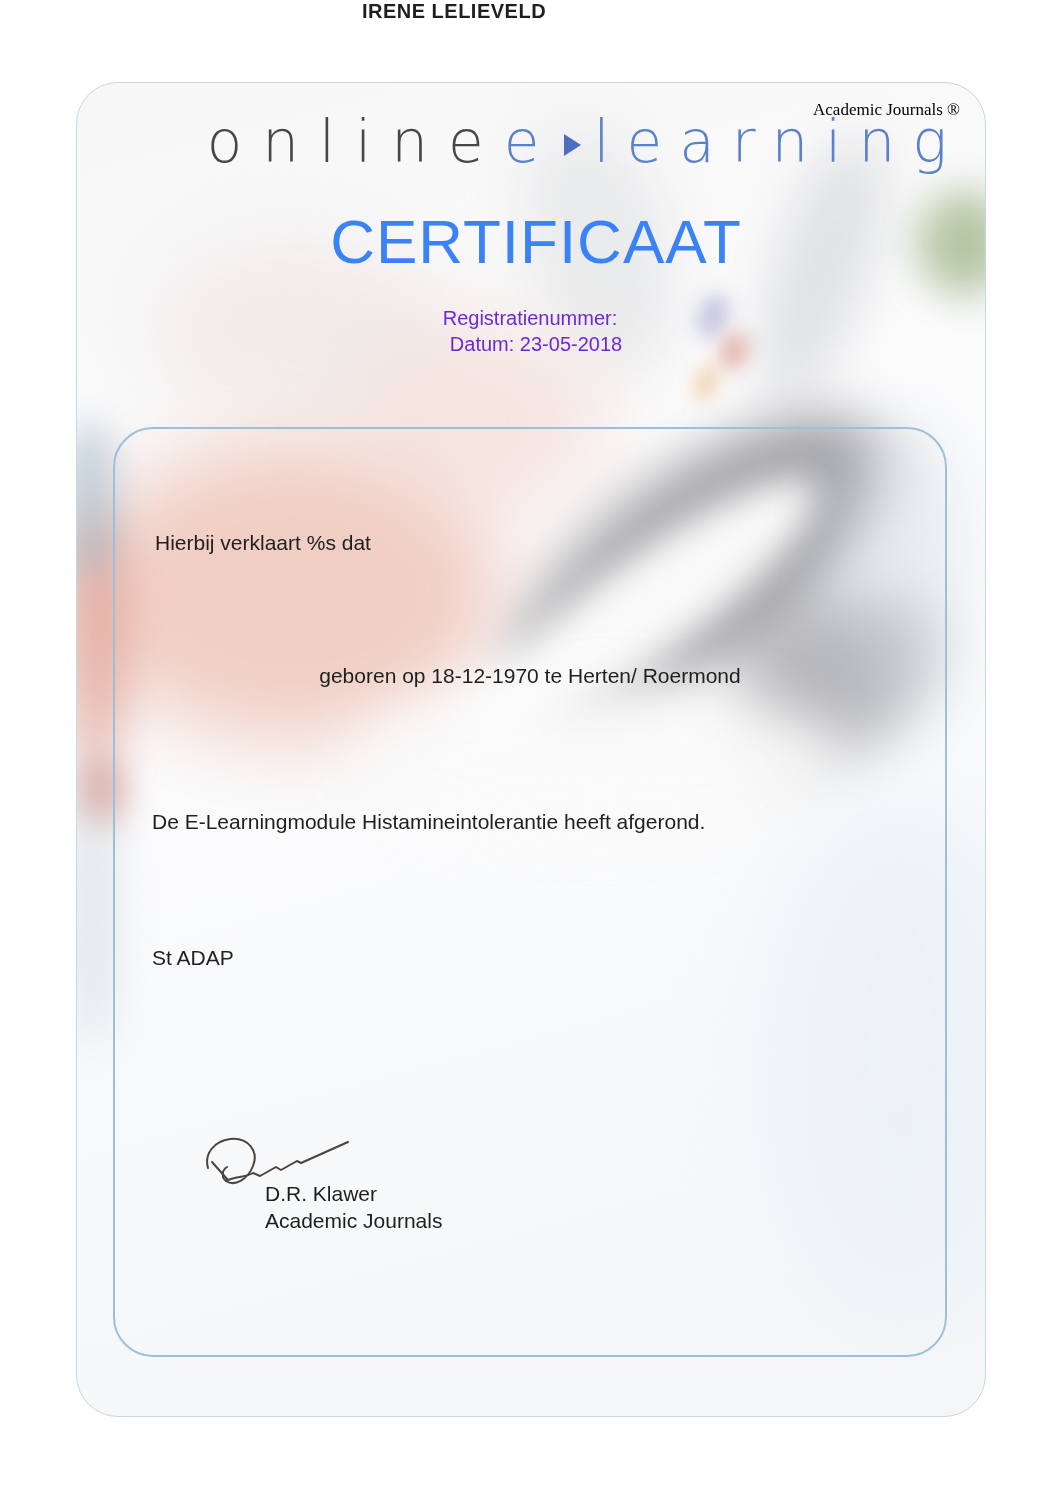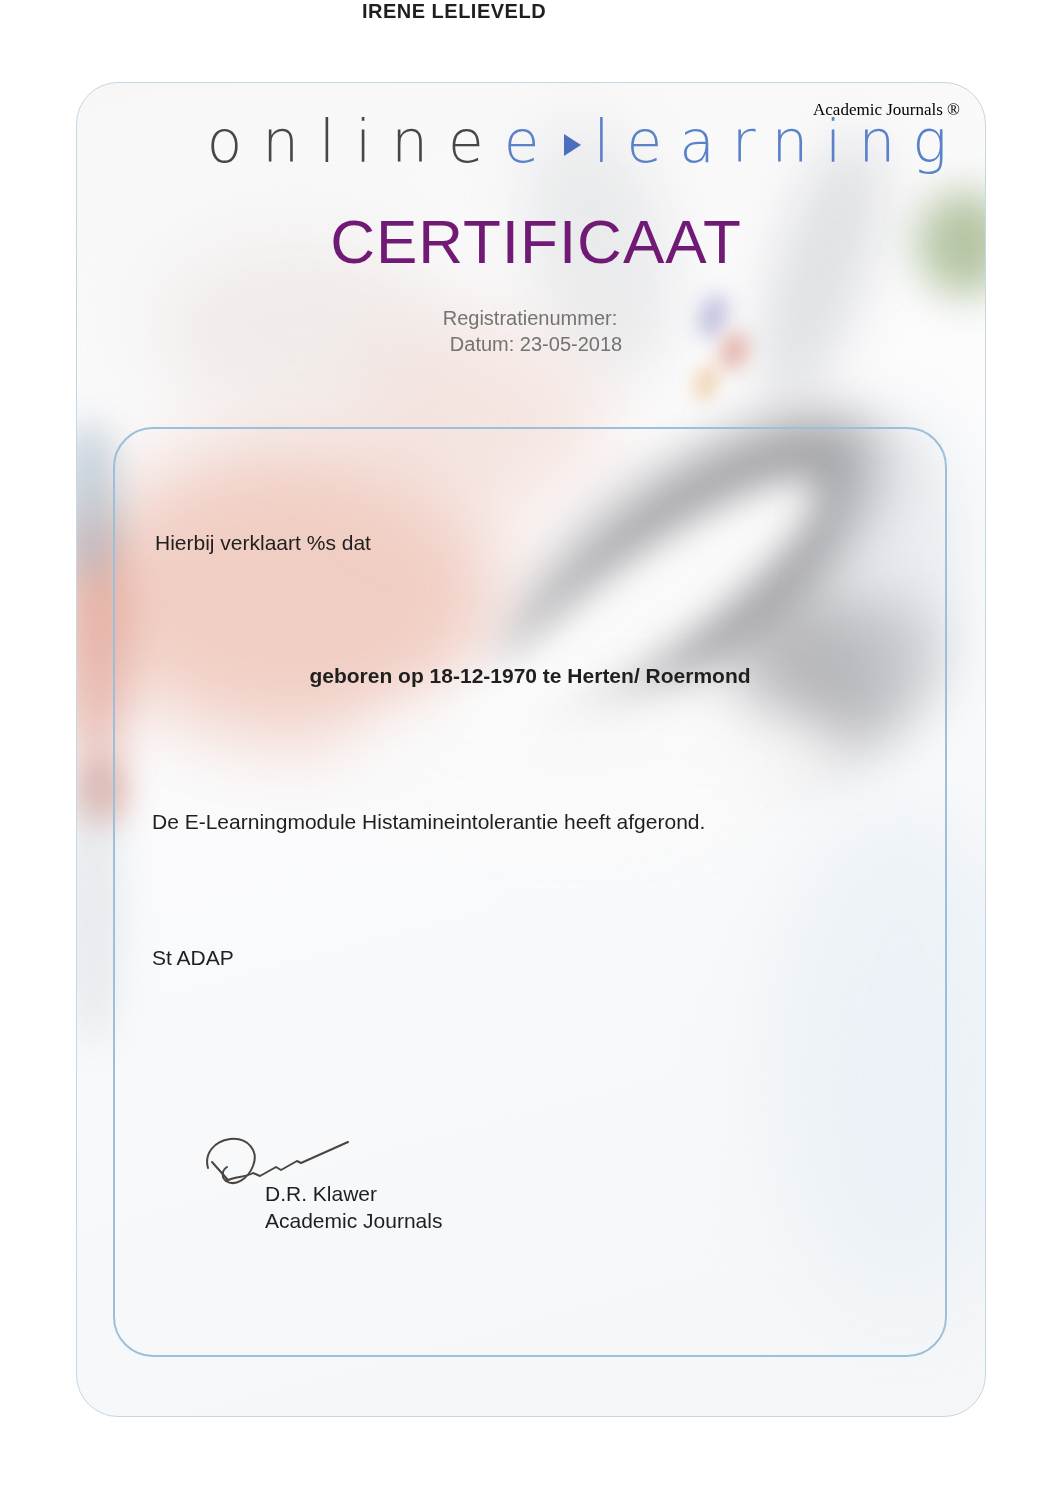--- a/index.html
+++ b/index.html
@@ -53,29 +53,29 @@
   }
   .logo-dark{color:#474749;letter-spacing:20px;}
   .logo-blue{color:#5b82c8;letter-spacing:17px;display:inline-flex;align-items:center;}
   .tri{
     display:inline-block;width:0;height:0;margin:6px 12px 0 8px;
     border-left:17px solid #4a6fbe;border-top:11px solid transparent;border-bottom:11px solid transparent;
   }
   
   .title{
     position:absolute;left:76px;top:206px;width:920px;text-align:center;
-    font-size:62px;letter-spacing:1px;color:#701a75;
+    font-size:62px;letter-spacing:1px;color:#3b82f6;
   }
-  .regline{position:absolute;left:76px;width:908px;text-align:center;font-size:20px;color:#737373;}
+  .regline{position:absolute;left:76px;width:908px;text-align:center;font-size:20px;color:#6d28d9;}
   .reg1{top:307px;} .reg2{top:333px;margin-left:6px;}
   
   .txt{position:absolute;font-size:21px;color:#1f1f1f;}
   .declaration{left:155px;top:531px;}
   .recipient{left:76px;top:604px;width:908px;text-align:center;font-size:20px;font-weight:bold;letter-spacing:.5px;}
-  .birth{left:76px;top:664px;width:908px;text-align:center;font-weight:bold;}
+  .birth{left:76px;top:664px;width:908px;text-align:center;}
   .completion{left:152px;top:810px;}
   .accr{left:152px;top:890px;line-height:27px;white-space:pre-line;}
   
   .sig{position:absolute;left:198px;top:1128px;width:160px;height:70px;}
   .signer{position:absolute;left:233px;font-size:21px;color:#1f1f1f;margin-left:32px;}
   .sname{top:1182px;} .sorg{top:1209px;}
 </style>
 </head>
 <body>
 

